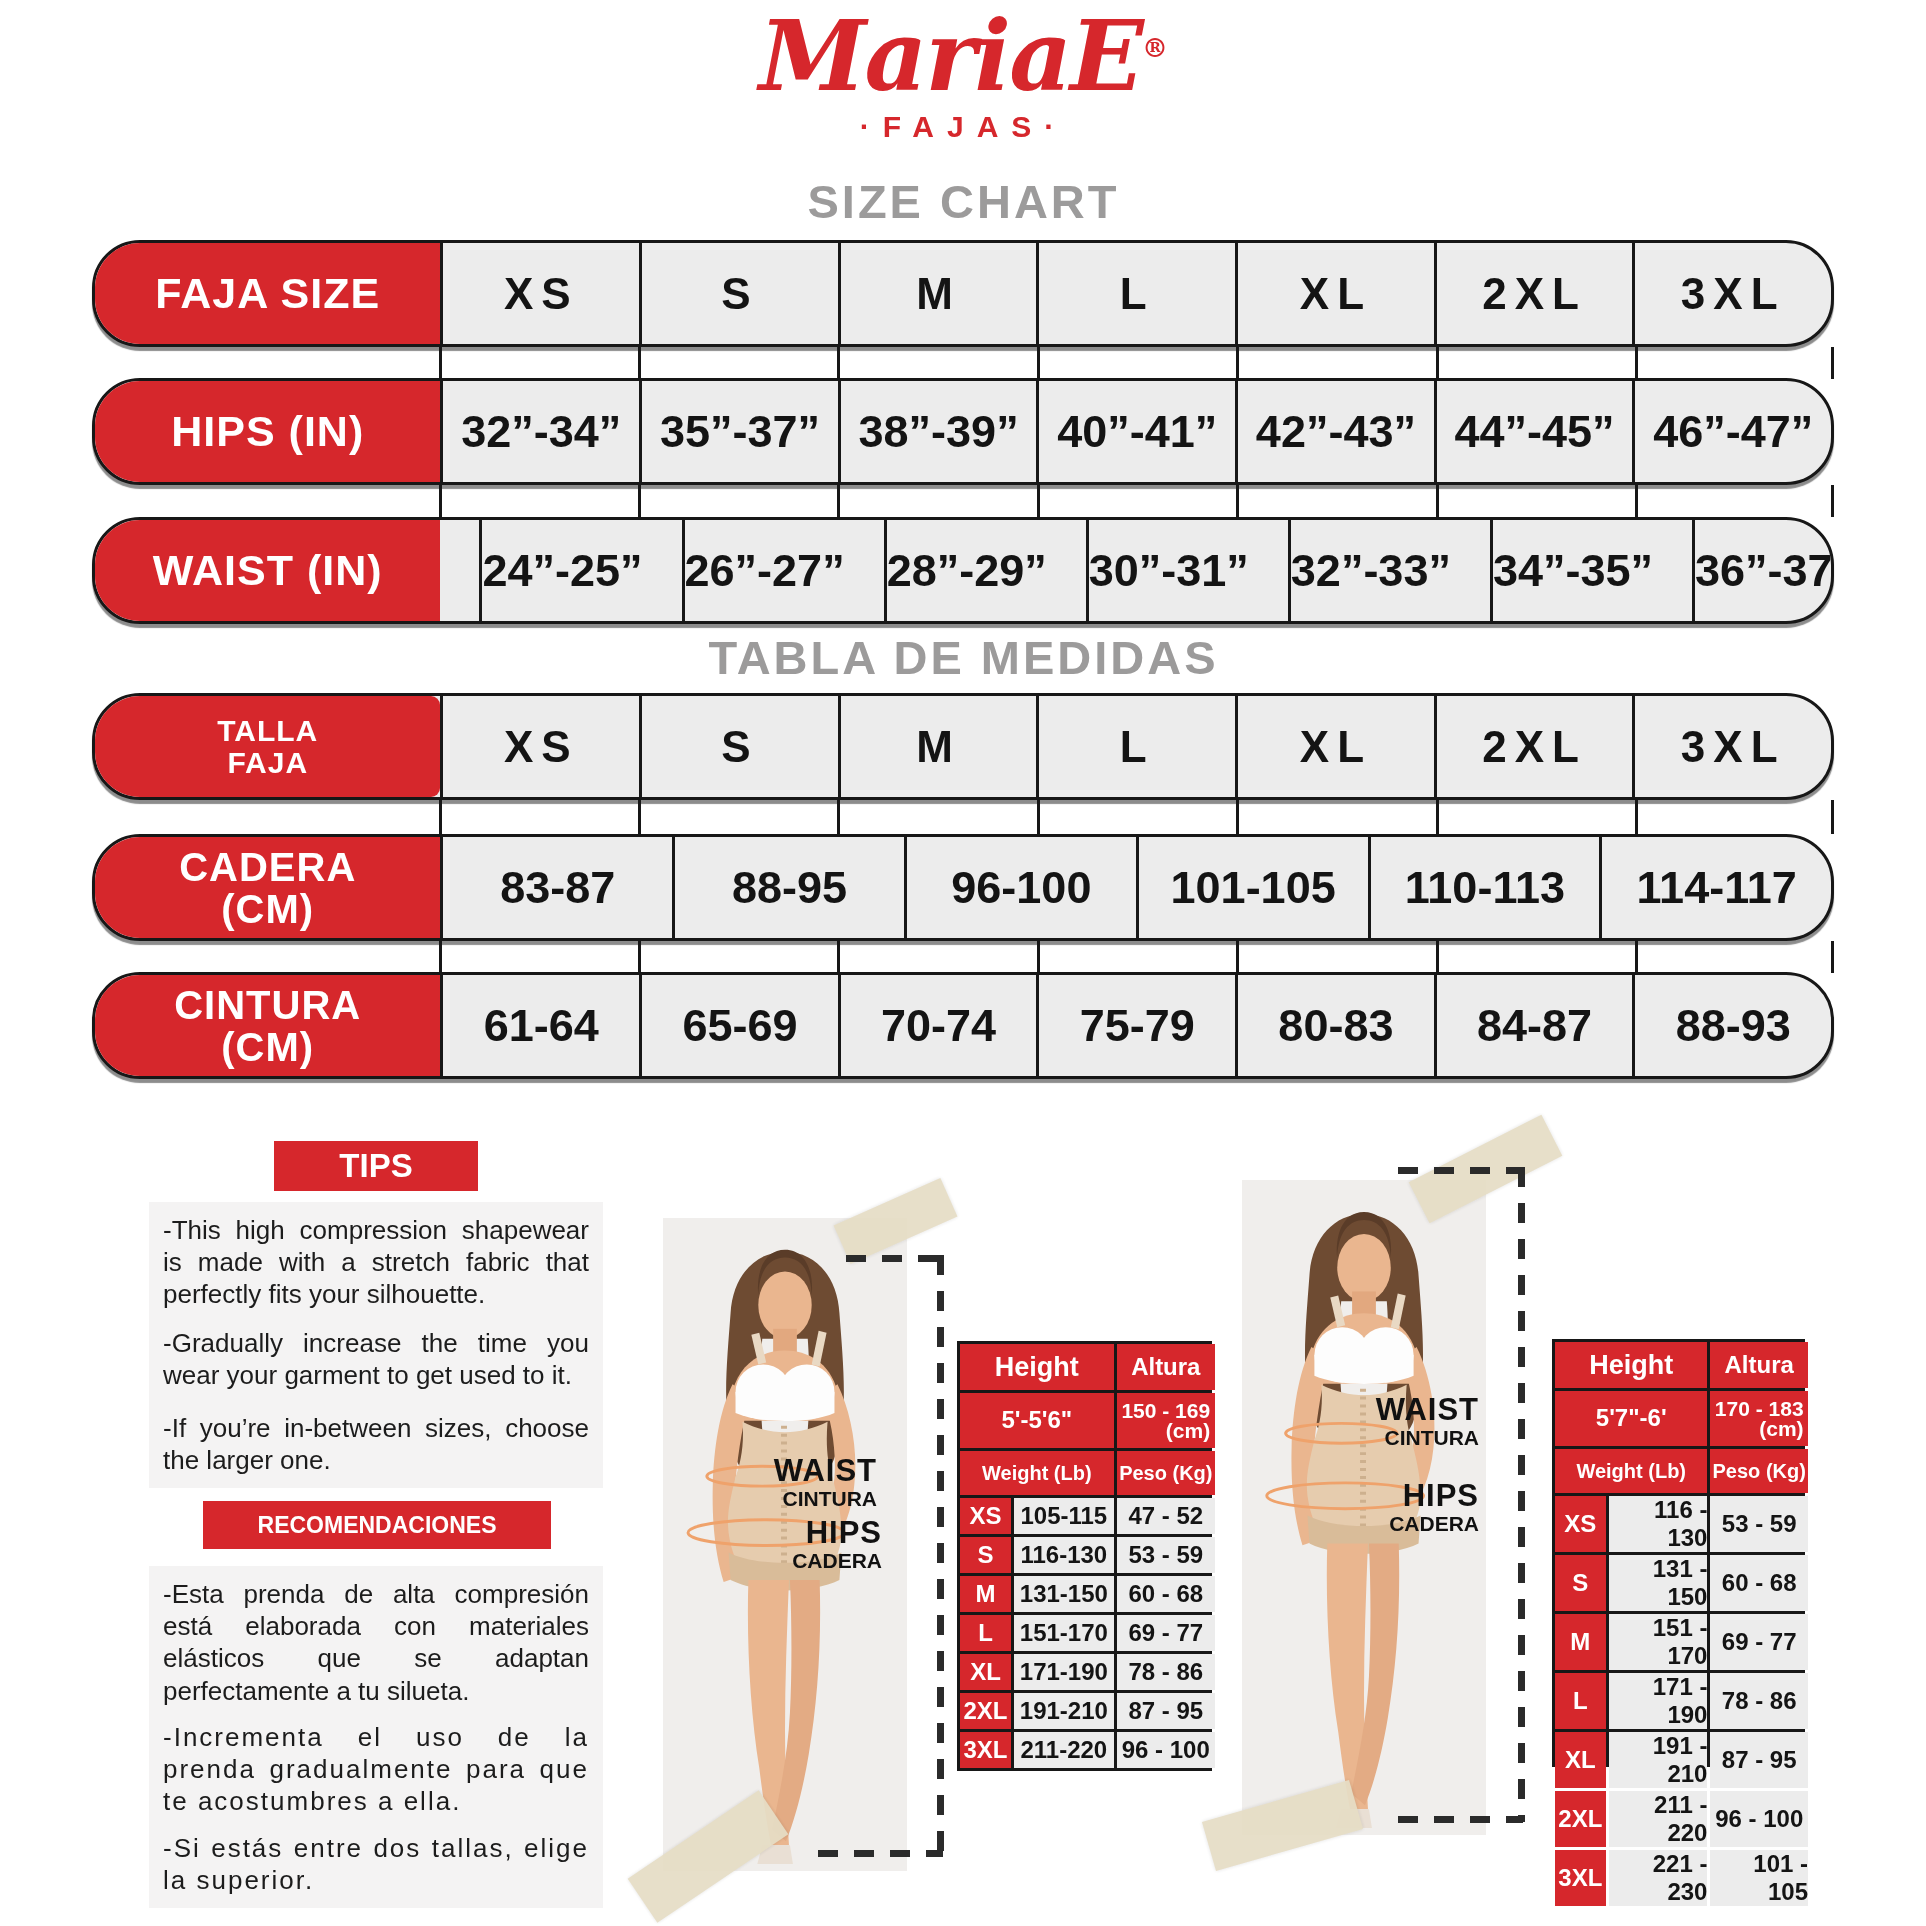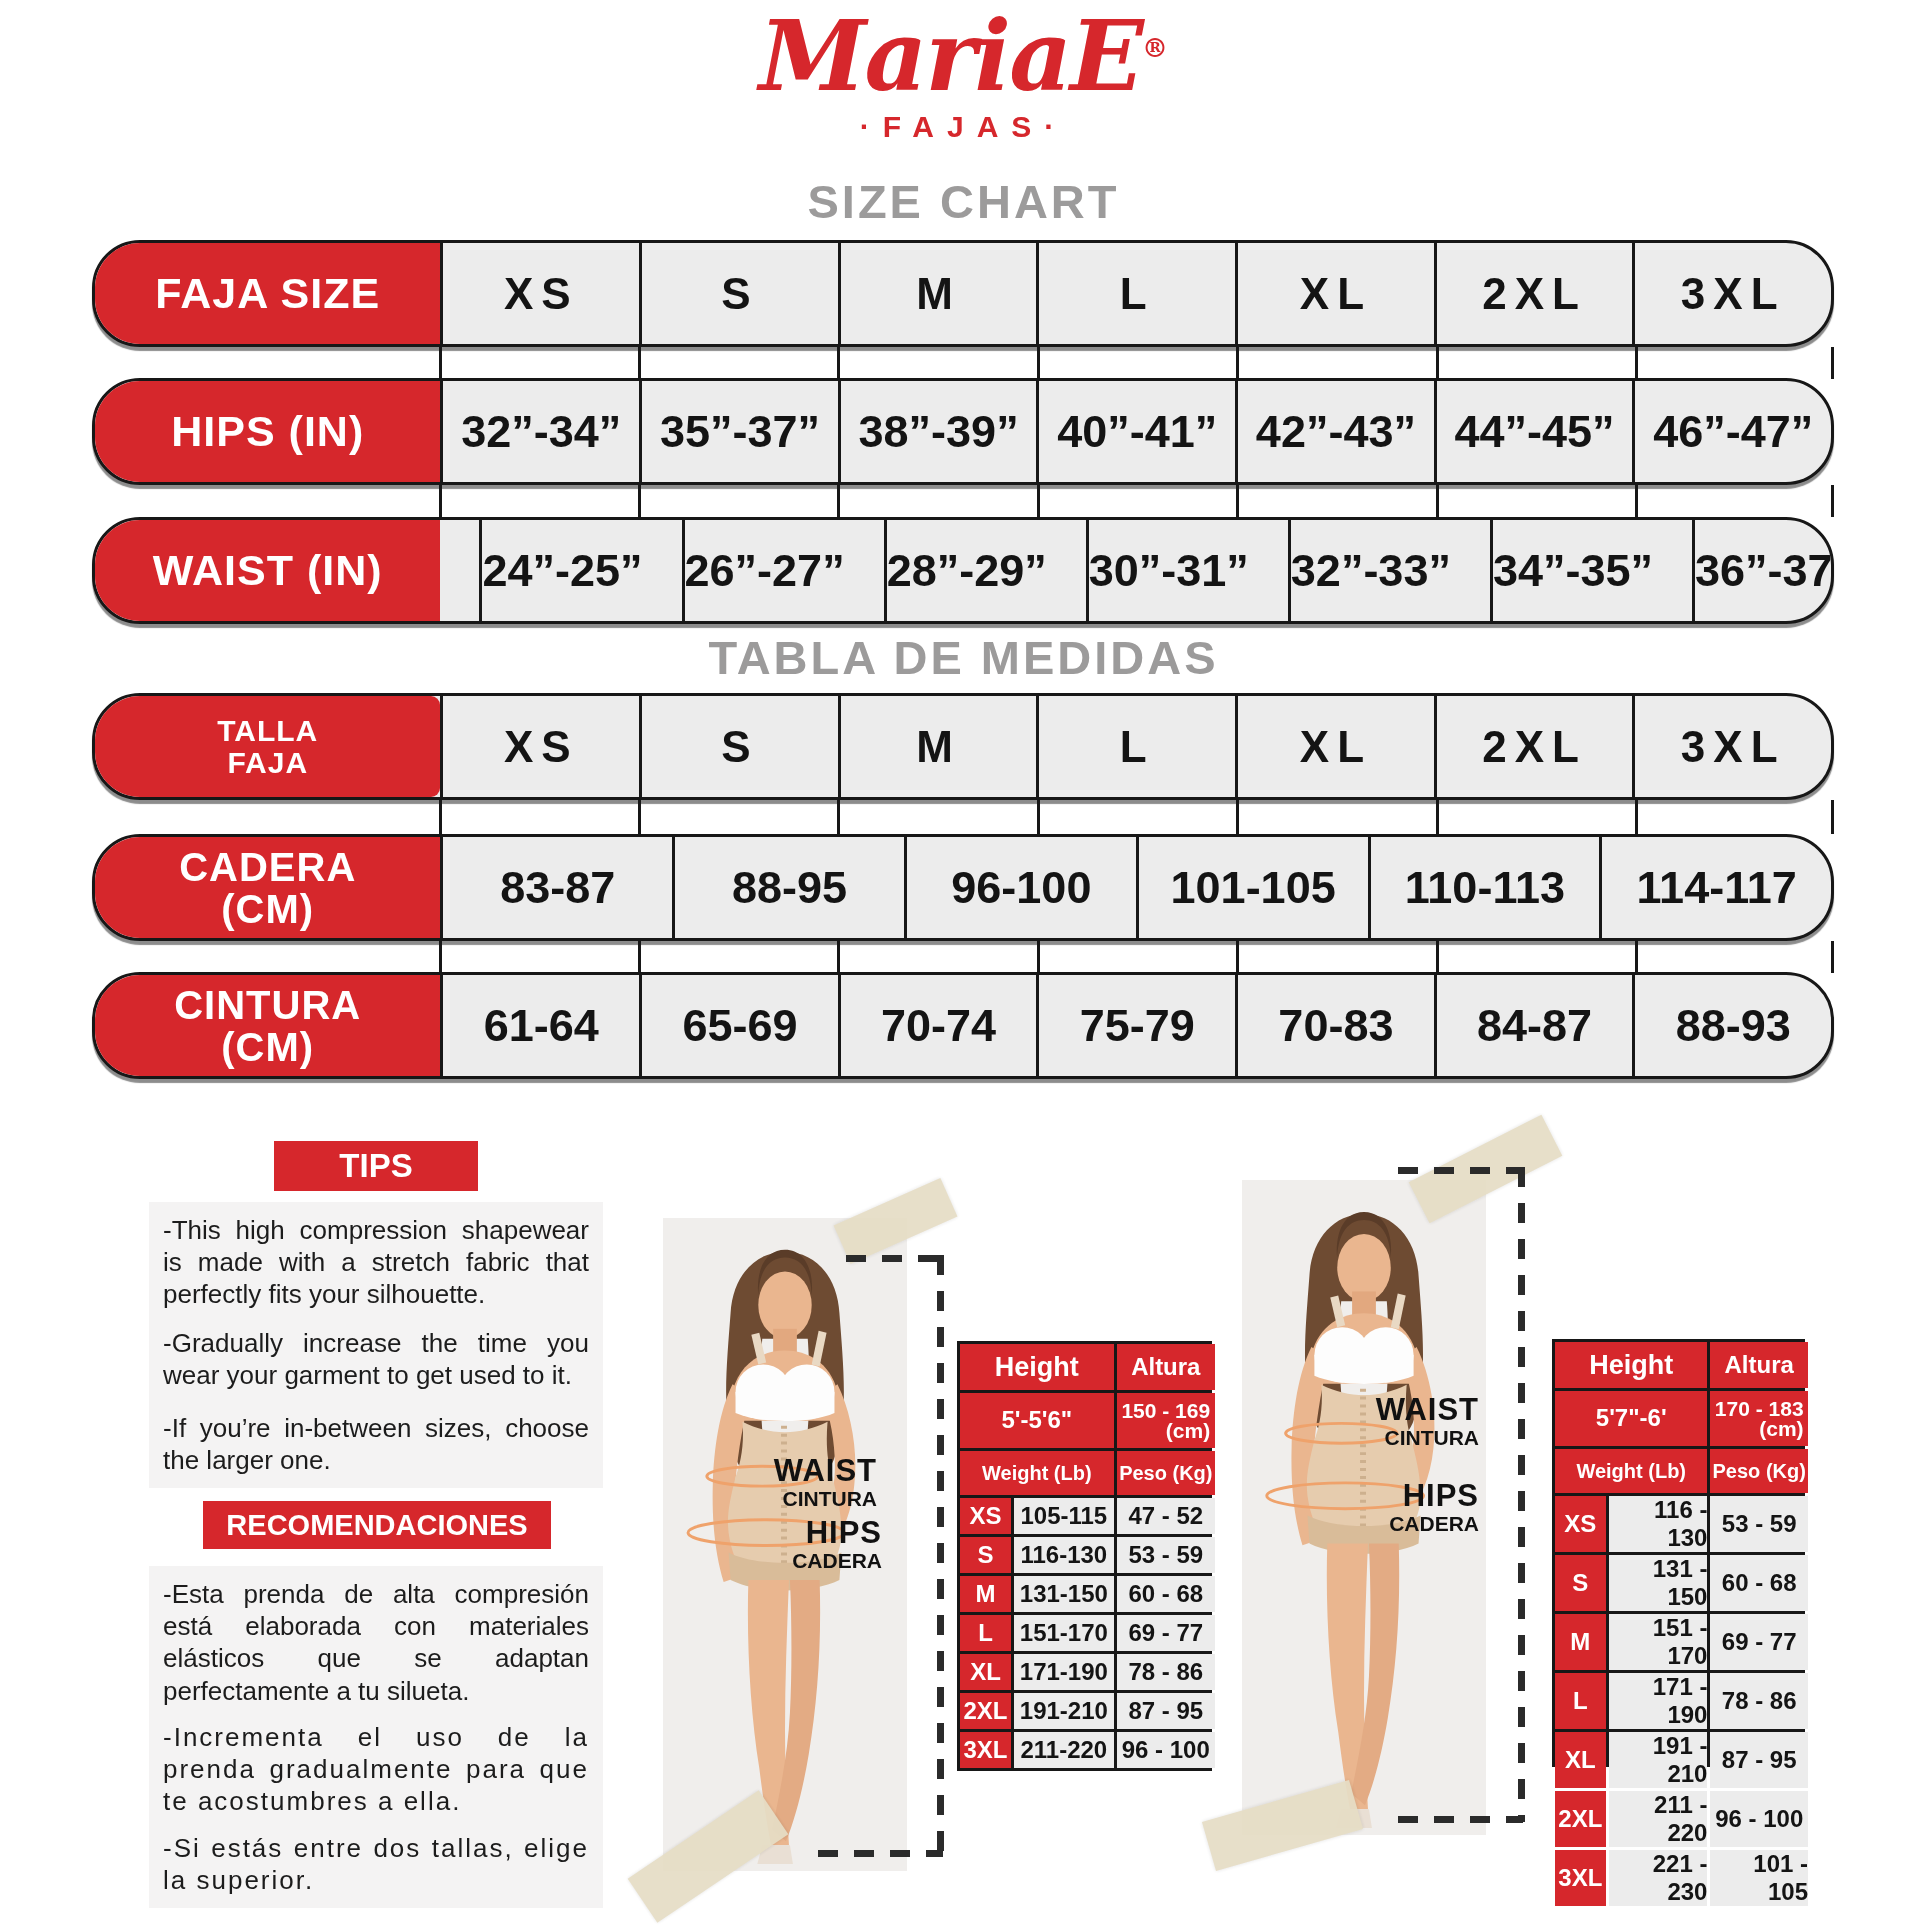--- a/index.html
+++ b/index.html
@@ -167,31 +167,31 @@
       <i style="left:88.57%;"></i>
       <i style="left:calc(100% - 3px);"></i>
   </div>
   <div class="trow" style="top:972px;">
     <div class="tlabel" style="font-size:40px;">CINTURA
 (CM)</div>
     <div class="tcell">61-64</div>
     <div class="tcell">65-69</div>
     <div class="tcell">70-74</div>
     <div class="tcell">75-79</div>
-    <div class="tcell">70-83</div>
+    <div class="tcell">80-83</div>
     <div class="tcell">84-87</div>
     <div class="tcell">88-93</div>
   </div>
 
   <div class="badge" style="left:274px;top:1141px;width:204px;height:50px;font-size:33px;">TIPS</div>
   <div class="note" style="top:1202px;">-This high compression shapewear is made with a stretch fabric that perfectly fits your silhouette.</div>
   <div class="note" style="top:1400px;">-If you’re in-between sizes, choose the larger one.</div>
   <div class="note" style="top:1315px;">-Gradually increase the time you wear your garment to get used to it.</div>
 
-  <div class="badge" style="left:203px;top:1501px;width:348px;height:48px;font-size:29px;text-align:center;">RECOMENDACIONES</div>
+  <div class="badge" style="left:203px;top:1501px;width:348px;height:48px;font-size:23px;text-align:center;">RECOMENDACIONES</div>
   <div class="note" style="top:1566px;">-Esta prenda de alta compresión está elaborada con materiales elásticos que se adaptan perfectamente a tu silueta.</div>
   <div class="note mono" style="top:1709px;">-Incrementa el uso de la prenda gradualmente para que te acostumbres a ella.</div>
   <div class="note mono" style="top:1820px;">-Si estás entre dos tallas, elige la superior.</div>
 
   <div class="photo" style="left:663px;top:1218px;width:244px;height:653px;">
     <svg viewBox="0 0 246 660" preserveAspectRatio="xMidYMax meet">
       <path d="M123,34 C92,34 70,60 68,96 C64,150 58,205 74,245 C84,268 106,266 102,234 C97,196 98,150 100,122 L146,122 C148,150 149,196 144,234 C140,266 162,268 172,245 C188,205 182,150 178,96 C176,60 154,34 123,34 Z" fill="#6e4b32"></path>
       <ellipse cx="123" cy="88" rx="27" ry="34" fill="#eab68f"></ellipse>
       <path d="M96,78 C97,52 108,40 123,40 C138,40 149,52 150,78 C152,58 146,32 123,32 C100,32 94,58 96,78 Z" fill="#5a3c28"></path>
       <rect x="111" y="112" width="24" height="28" fill="#e2a87f"></rect>

